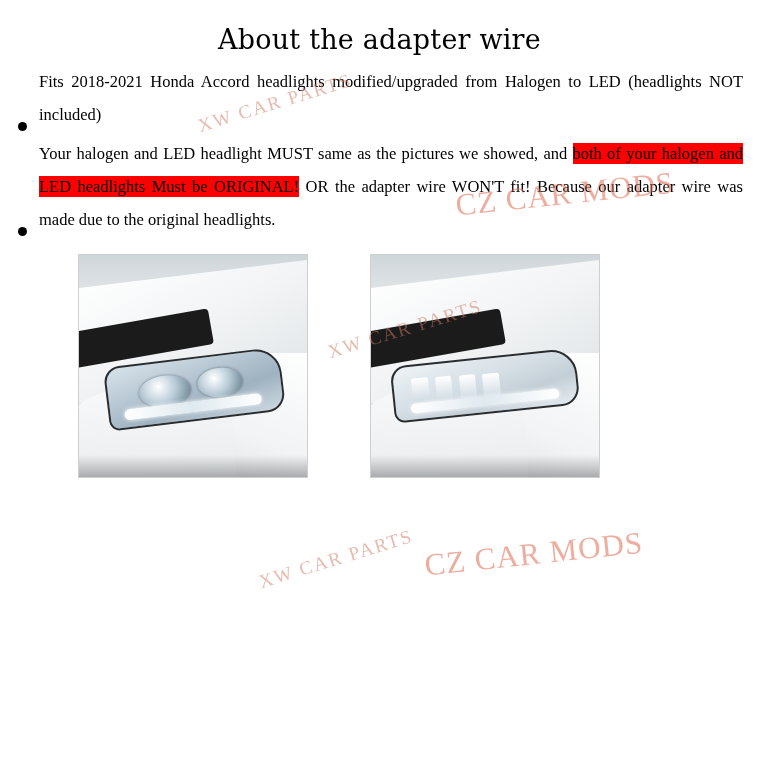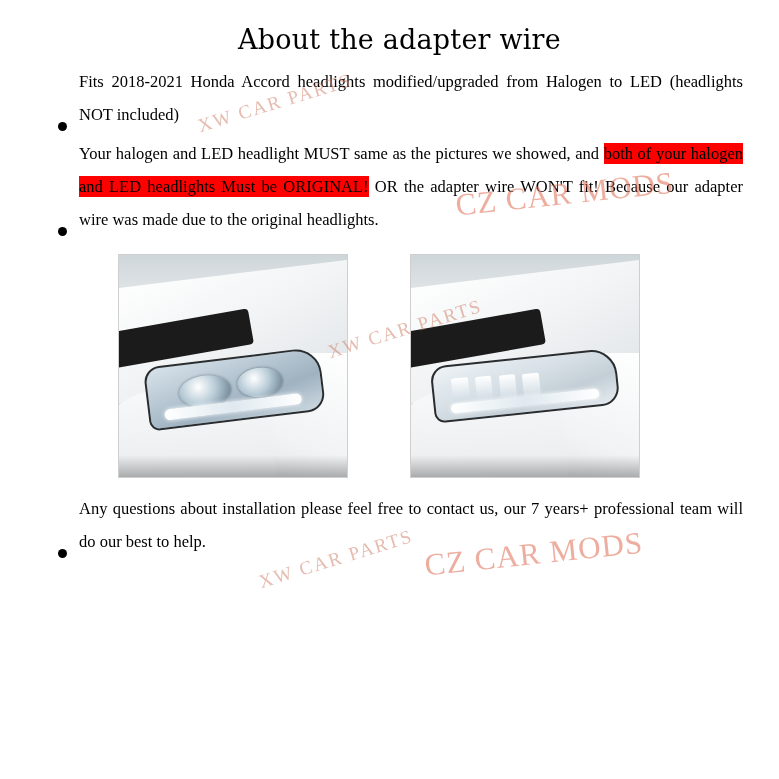--- a/index.html
+++ b/index.html
@@ -13,21 +13,21 @@
     font-family: "Liberation Serif", serif;
     color: #000000;
     overflow: hidden;
     position: relative;
   }
   .page {
     position: relative;
     width: 779px;
     height: 555px;
     box-sizing: border-box;
-    padding: 10px 36px 0 56px;
+    padding: 10px 36px 0 16px;
     border-radius: 27px;
   }
 
   
   .title {
     text-align: center;
     font-size: 27px;
     font-family: "DejaVu Serif", serif;
     font-weight: normal;
     letter-spacing: 0.2px;
@@ -253,26 +253,20 @@
         <div class="led-seg" style="left:23%;top:24%;"></div>
         <div class="led-seg" style="left:36%;top:26%;"></div>
         <div class="led-seg" style="left:49%;top:28%;"></div>
         <div class="led-bar" style="left:8%;top:70%;width:82%;"></div>
       </div>
       <div class="shadow-strip"></div>
     </div>
 
   </div>
 
-  <div class="bullets footer-note">
-    <div class="bullet-row">
-      <span class="bullet-dot"></span>
-      <div class="bullet-text">Any questions about installation please feel free to contact us, our 7 years+ professional team will do our best to help.</div>
-    </div>
-  </div>
 
   <div class="wm wm-small wm-1">XW CAR PARTS</div>
   <div class="wm wm-small wm-2">XW CAR PARTS</div>
   <div class="wm wm-big wm-3">CZ CAR MODS</div>
   <div class="wm wm-small wm-4">XW CAR PARTS</div>
   <div class="wm wm-big wm-5">CZ CAR MODS</div>
 
 </div>
 
 </body></html>

